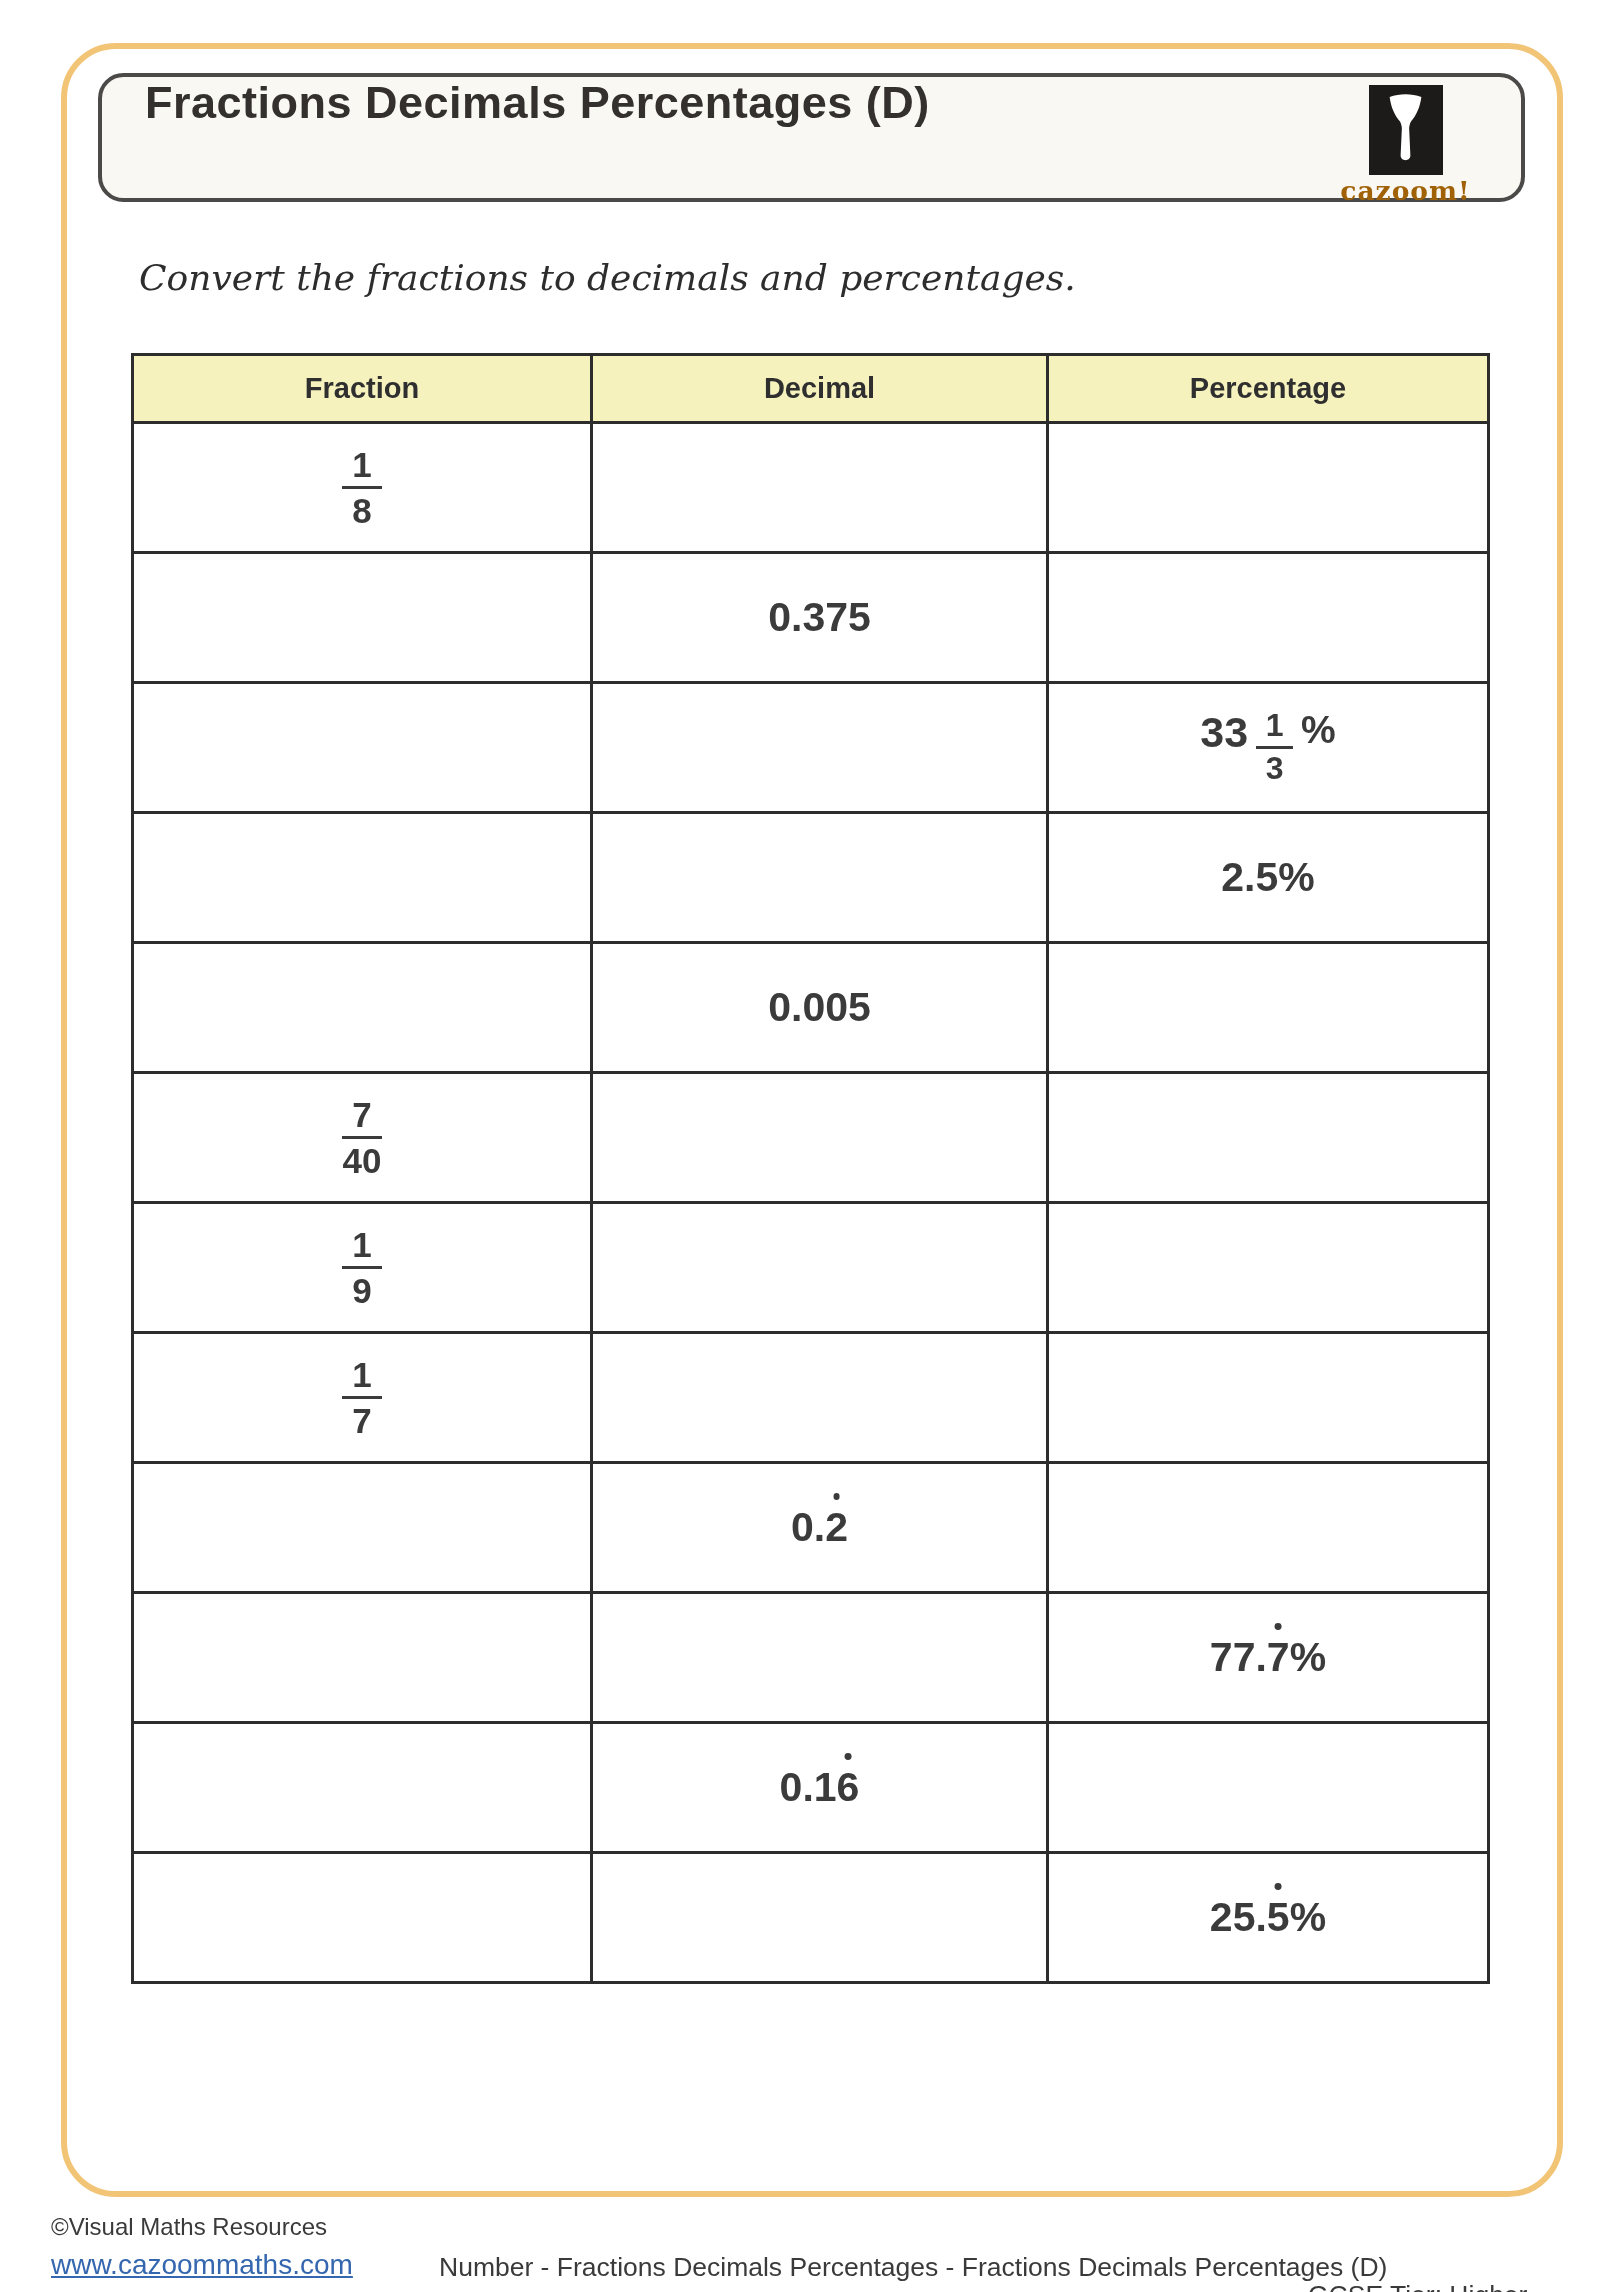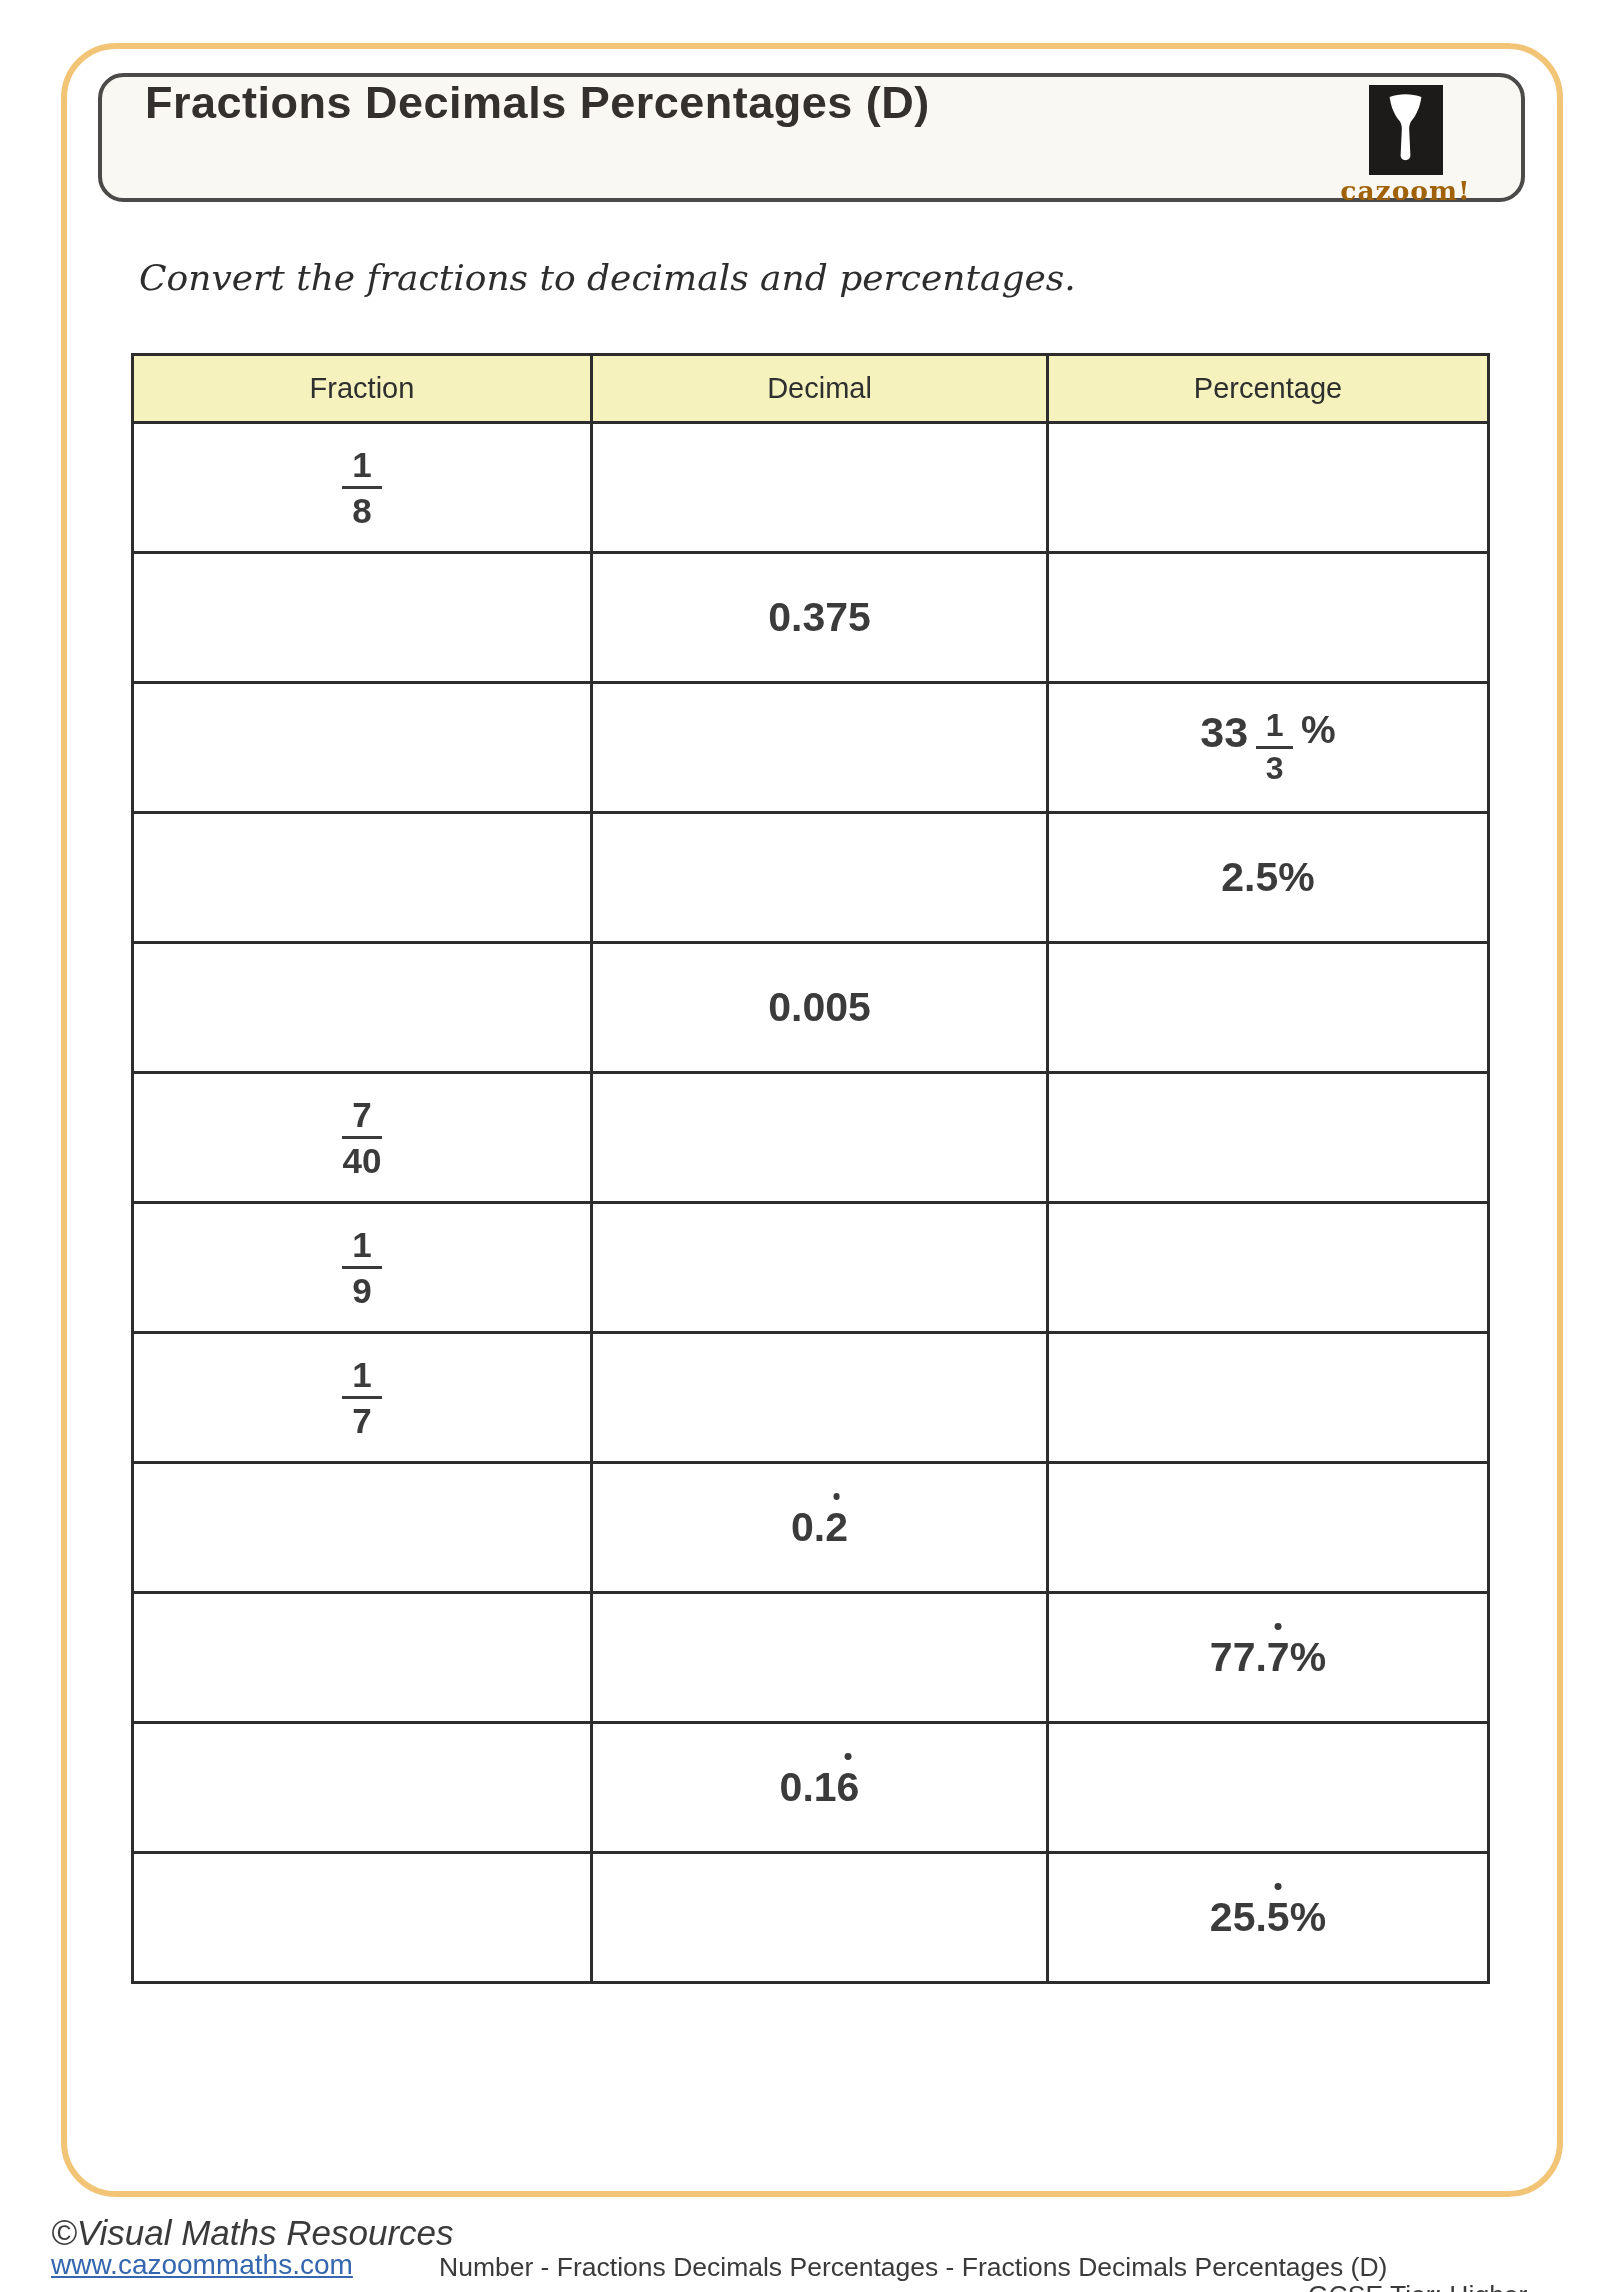--- a/index.html
+++ b/index.html
@@ -49,39 +49,39 @@
   table.fdp-table{
     position:absolute;left:131px;top:353px;width:1356px;
     border-collapse:collapse;table-layout:fixed;
   }
   .fdp-table th,.fdp-table td{
     border:3.9px solid var(--table-border);box-sizing:border-box;
     text-align:center;vertical-align:middle;
   }
   .fdp-table th{
     background:var(--table-header-bg);height:68px;
-    font-size:29px;font-weight:normal;color:#2F2F2F;
+    font-size:29px;font-weight:bold;color:#2F2F2F;
   }
   .fdp-table td{
     height:130px;background:#ffffff;
     font-weight:bold;color:var(--text);font-size:41px;
   }
   .frac{display:inline-block;text-align:center;font-size:35px;line-height:1.12;vertical-align:middle;}
   .frac .num{display:block;border-bottom:3.9px solid var(--text);padding:0 9.8px 2px;}
   .frac .den{display:block;padding-top:2px;}
   .mixed{display:inline-flex;align-items:flex-start;gap:7.8px;}
   .mixed .whole{font-size:43px;}
   .mixed .frac{font-size:32px;}
   .mixed .suffix{font-size:39px;}
   .rdot{position:relative;display:inline-block;}
   .rdot::after{
     content:"";position:absolute;left:50%;transform:translateX(-50%);
     top:-10.8px;width:6.9px;height:6.9px;border-radius:50%;background:var(--text);
   }
-  .footer-copyright{position:absolute;left:51px;top:2213px;font-size:35px;color:#3A3A3A;font-style:italic;}
+  .footer-copyright{position:absolute;left:51px;top:2213px;font-size:24px;color:#3A3A3A;}
   .footer-link{position:absolute;left:51px;top:2249px;font-size:28px;color:var(--link);text-decoration:underline;cursor:pointer;}
   .footer-category{position:absolute;left:439px;top:2252px;font-size:26.5px;color:#3A3A3A;}
   .footer-tier{position:absolute;left:1308px;top:2252px;font-size:26.5px;color:#3A3A3A;margin-top:28px;}
 </style>
 </head>
 <body>
 
 <div class="page-border"></div>
 
 <div class="header-box">

